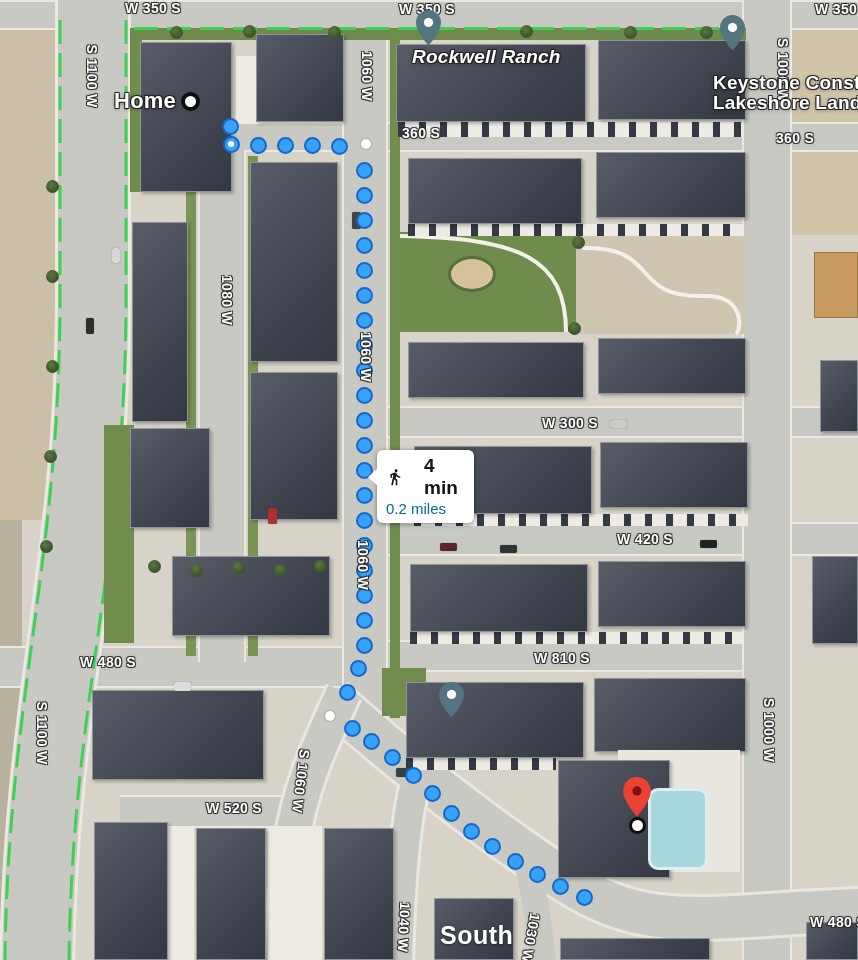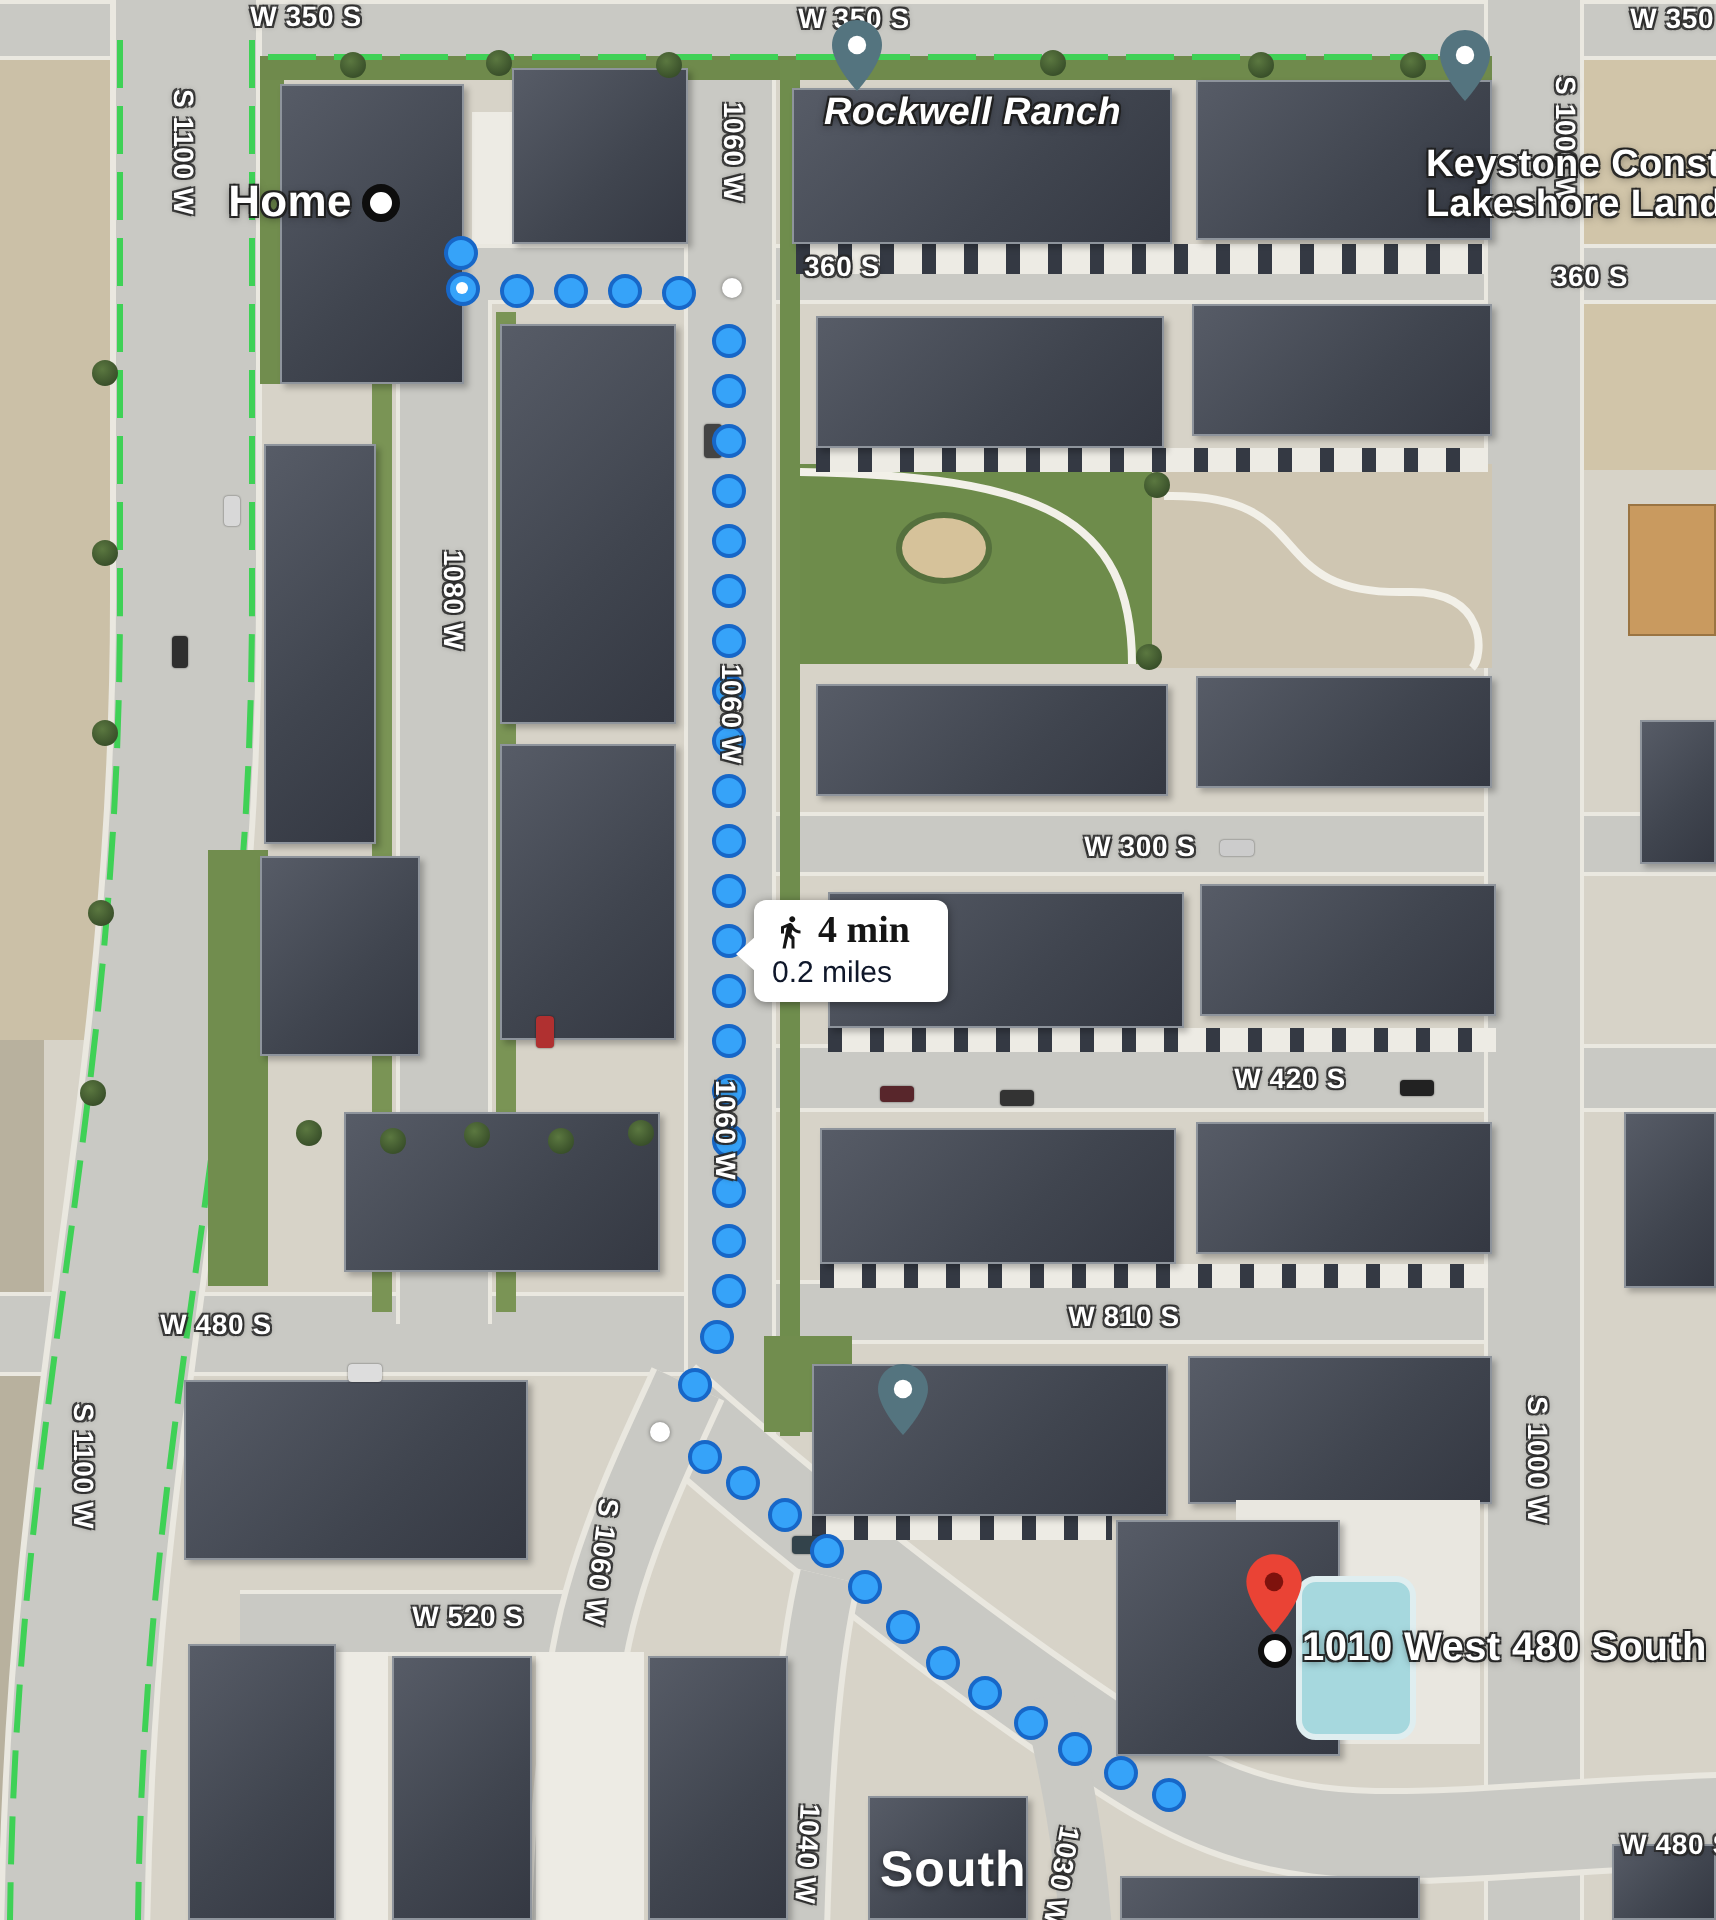--- a/index.html
+++ b/index.html
@@ -32,23 +32,23 @@
       text-shadow:-1px -1px 0 rgba(40,40,40,.85),1px -1px 0 rgba(40,40,40,.85),
                   -1px 1px 0 rgba(40,40,40,.85),1px 1px 0 rgba(40,40,40,.85),0 0 3px rgba(0,0,0,.4);}
   .poi-label{position:absolute;font-weight:700;font-size:19px;color:#fff;white-space:nowrap;letter-spacing:.2px;
       text-shadow:-1px -1px 0 rgba(30,30,30,.9),1px -1px 0 rgba(30,30,30,.9),
                   -1px 1px 0 rgba(30,30,30,.9),1px 1px 0 rgba(30,30,30,.9),0 1px 4px rgba(0,0,0,.5);}
   .ring-marker{position:absolute;background:#fff;border-radius:50%;border:4px solid #0d0d0d;}
   #tooltip{position:absolute;left:377px;top:450px;width:97px;background:#fff;border-radius:6px;
            box-shadow:0 1px 5px rgba(0,0,0,.45);padding:5px 8px 6px 9px;}
   #tooltip .arrow{position:absolute;left:-9px;top:18px;width:0;height:0;
            border-top:9px solid transparent;border-bottom:9px solid transparent;border-right:10px solid #fff;}
-  .tt-row{display:flex;align-items:center;gap:5px;font-family:Liberation Serif, serif;}
+  .tt-row{display:flex;align-items:center;gap:20px;}
   .tt-time{font-weight:700;font-size:19px;color:#151515;}
-  .tt-dist{font-size:15px;color:#0f172a;margin-top:1px;}
+  .tt-dist{font-size:15px;color:#0369a1;margin-top:1px;}
   #google-logo{position:absolute;left:440px;top:921px;font-size:25px;font-weight:700;color:#fff;
            letter-spacing:.5px;text-shadow:0 1px 3px rgba(0,0,0,.55);}
   .pin{position:absolute;}
   svg{display:block;}
 </style>
 </head>
 <body>
 
 <div id="map" style="--route-blue: #36a3f9; --route-dark: #1767c8; --pin-teal: #54747f; --pin-red: #ea4335;">
 
@@ -269,21 +269,20 @@
       </svg>
   </span>
 
   <span class="pin" style="left:622px;top:776px;">
     <svg width="30" height="42" viewBox="0 0 27 38">
         <path d="M13.5 1C6.6 1 1 6.6 1 13.5c0 9.6 12.5 23 12.5 23s12.5-13.4 12.5-23C26 6.6 20.4 1 13.5 1z" style="fill:var(--pin-red)"></path>
         <circle cx="13.5" cy="13.5" r="4.2" fill="#7e120d"></circle>
       </svg>
   </span>
   <span class="ring-marker" style="left:629px;top:817px;width:17px;height:17px;border-width:3.5px;"></span>
-  <span class="poi-label" style="left:651px;top:813px;font-size:20px;">1010 West 480 South</span>
 
   <div id="tooltip">
     <div class="arrow"></div>
     <div class="tt-row">
       <span>
         <svg width="18" height="18" viewBox="0 0 24 24" fill="#151515">
             <path d="M13.5 5.5c1.1 0 2-.9 2-2s-.9-2-2-2-2 .9-2 2 .9 2 2 2zM9.8 8.9 7 23h2.1l1.8-8 2.1 2v6h2v-7.5l-2.1-2 .6-3C14.8 12 16.8 13 19 13v-2c-1.9 0-3.5-1-4.3-2.4l-1-1.6c-.4-.6-1-1-1.7-1-.3 0-.5.1-.8.1L6 8.3V13h2V9.6l1.8-.7z"></path>
           </svg>
       </span>
       <span class="tt-time">4 min</span>

